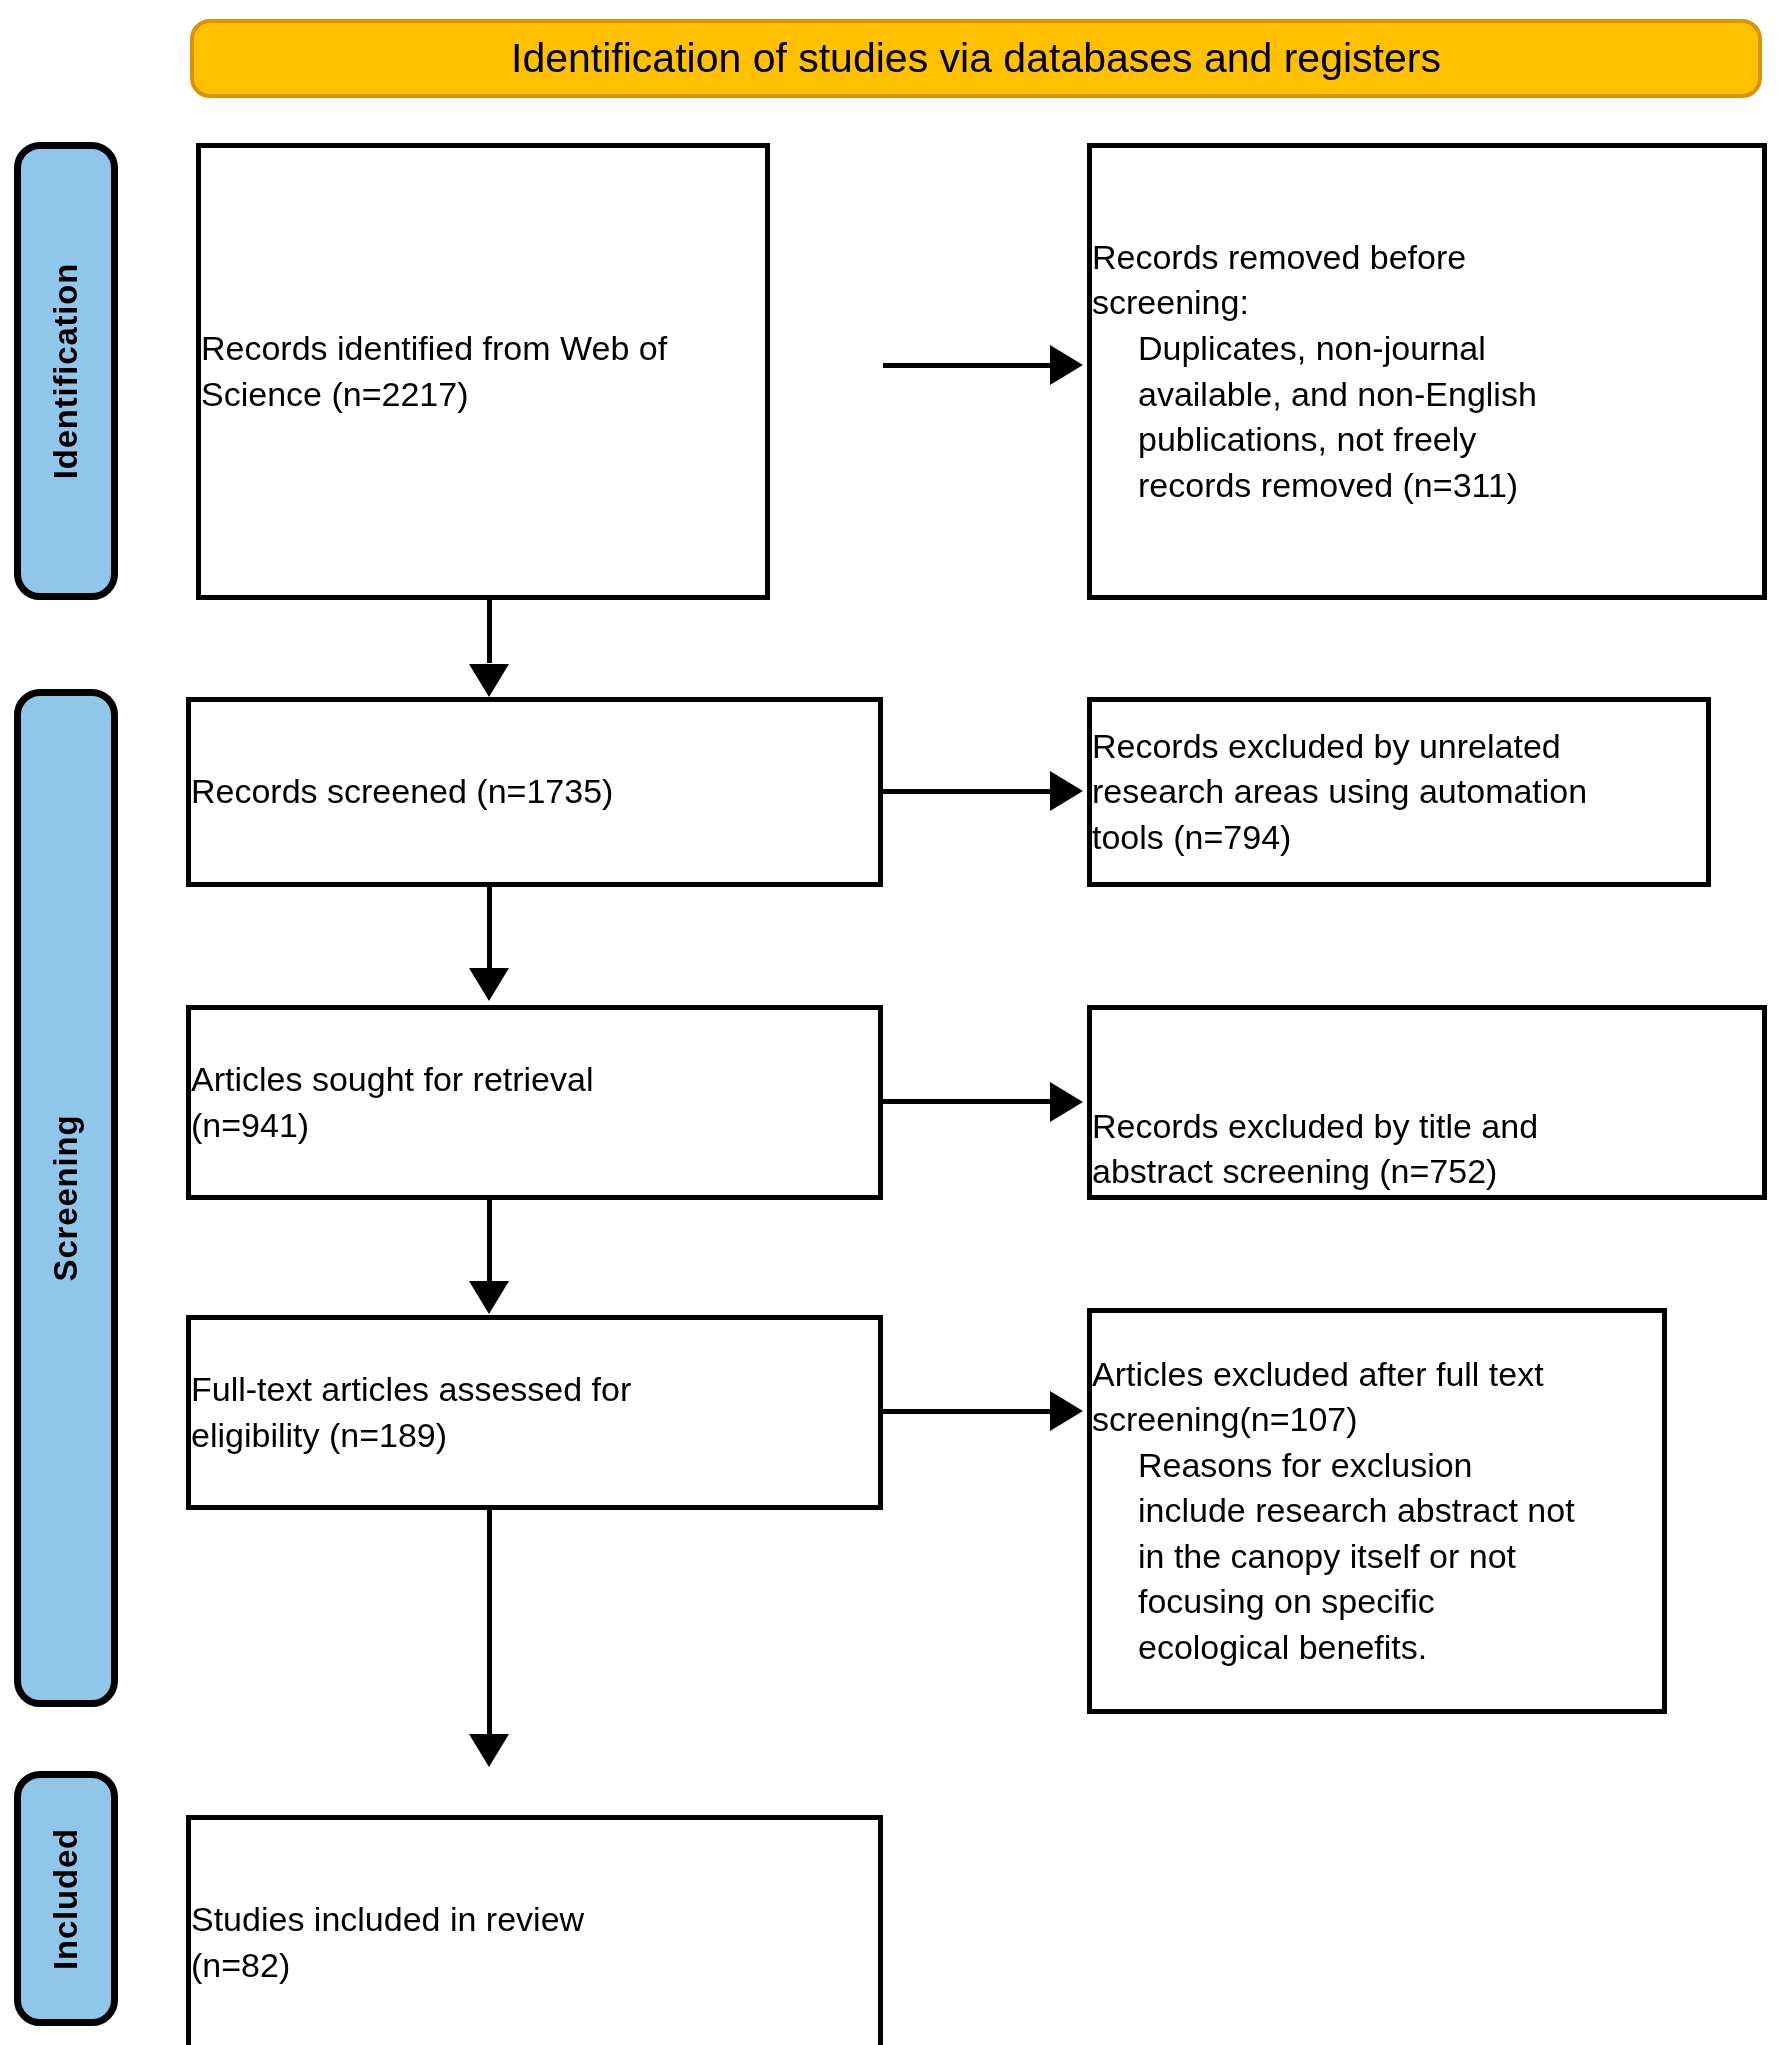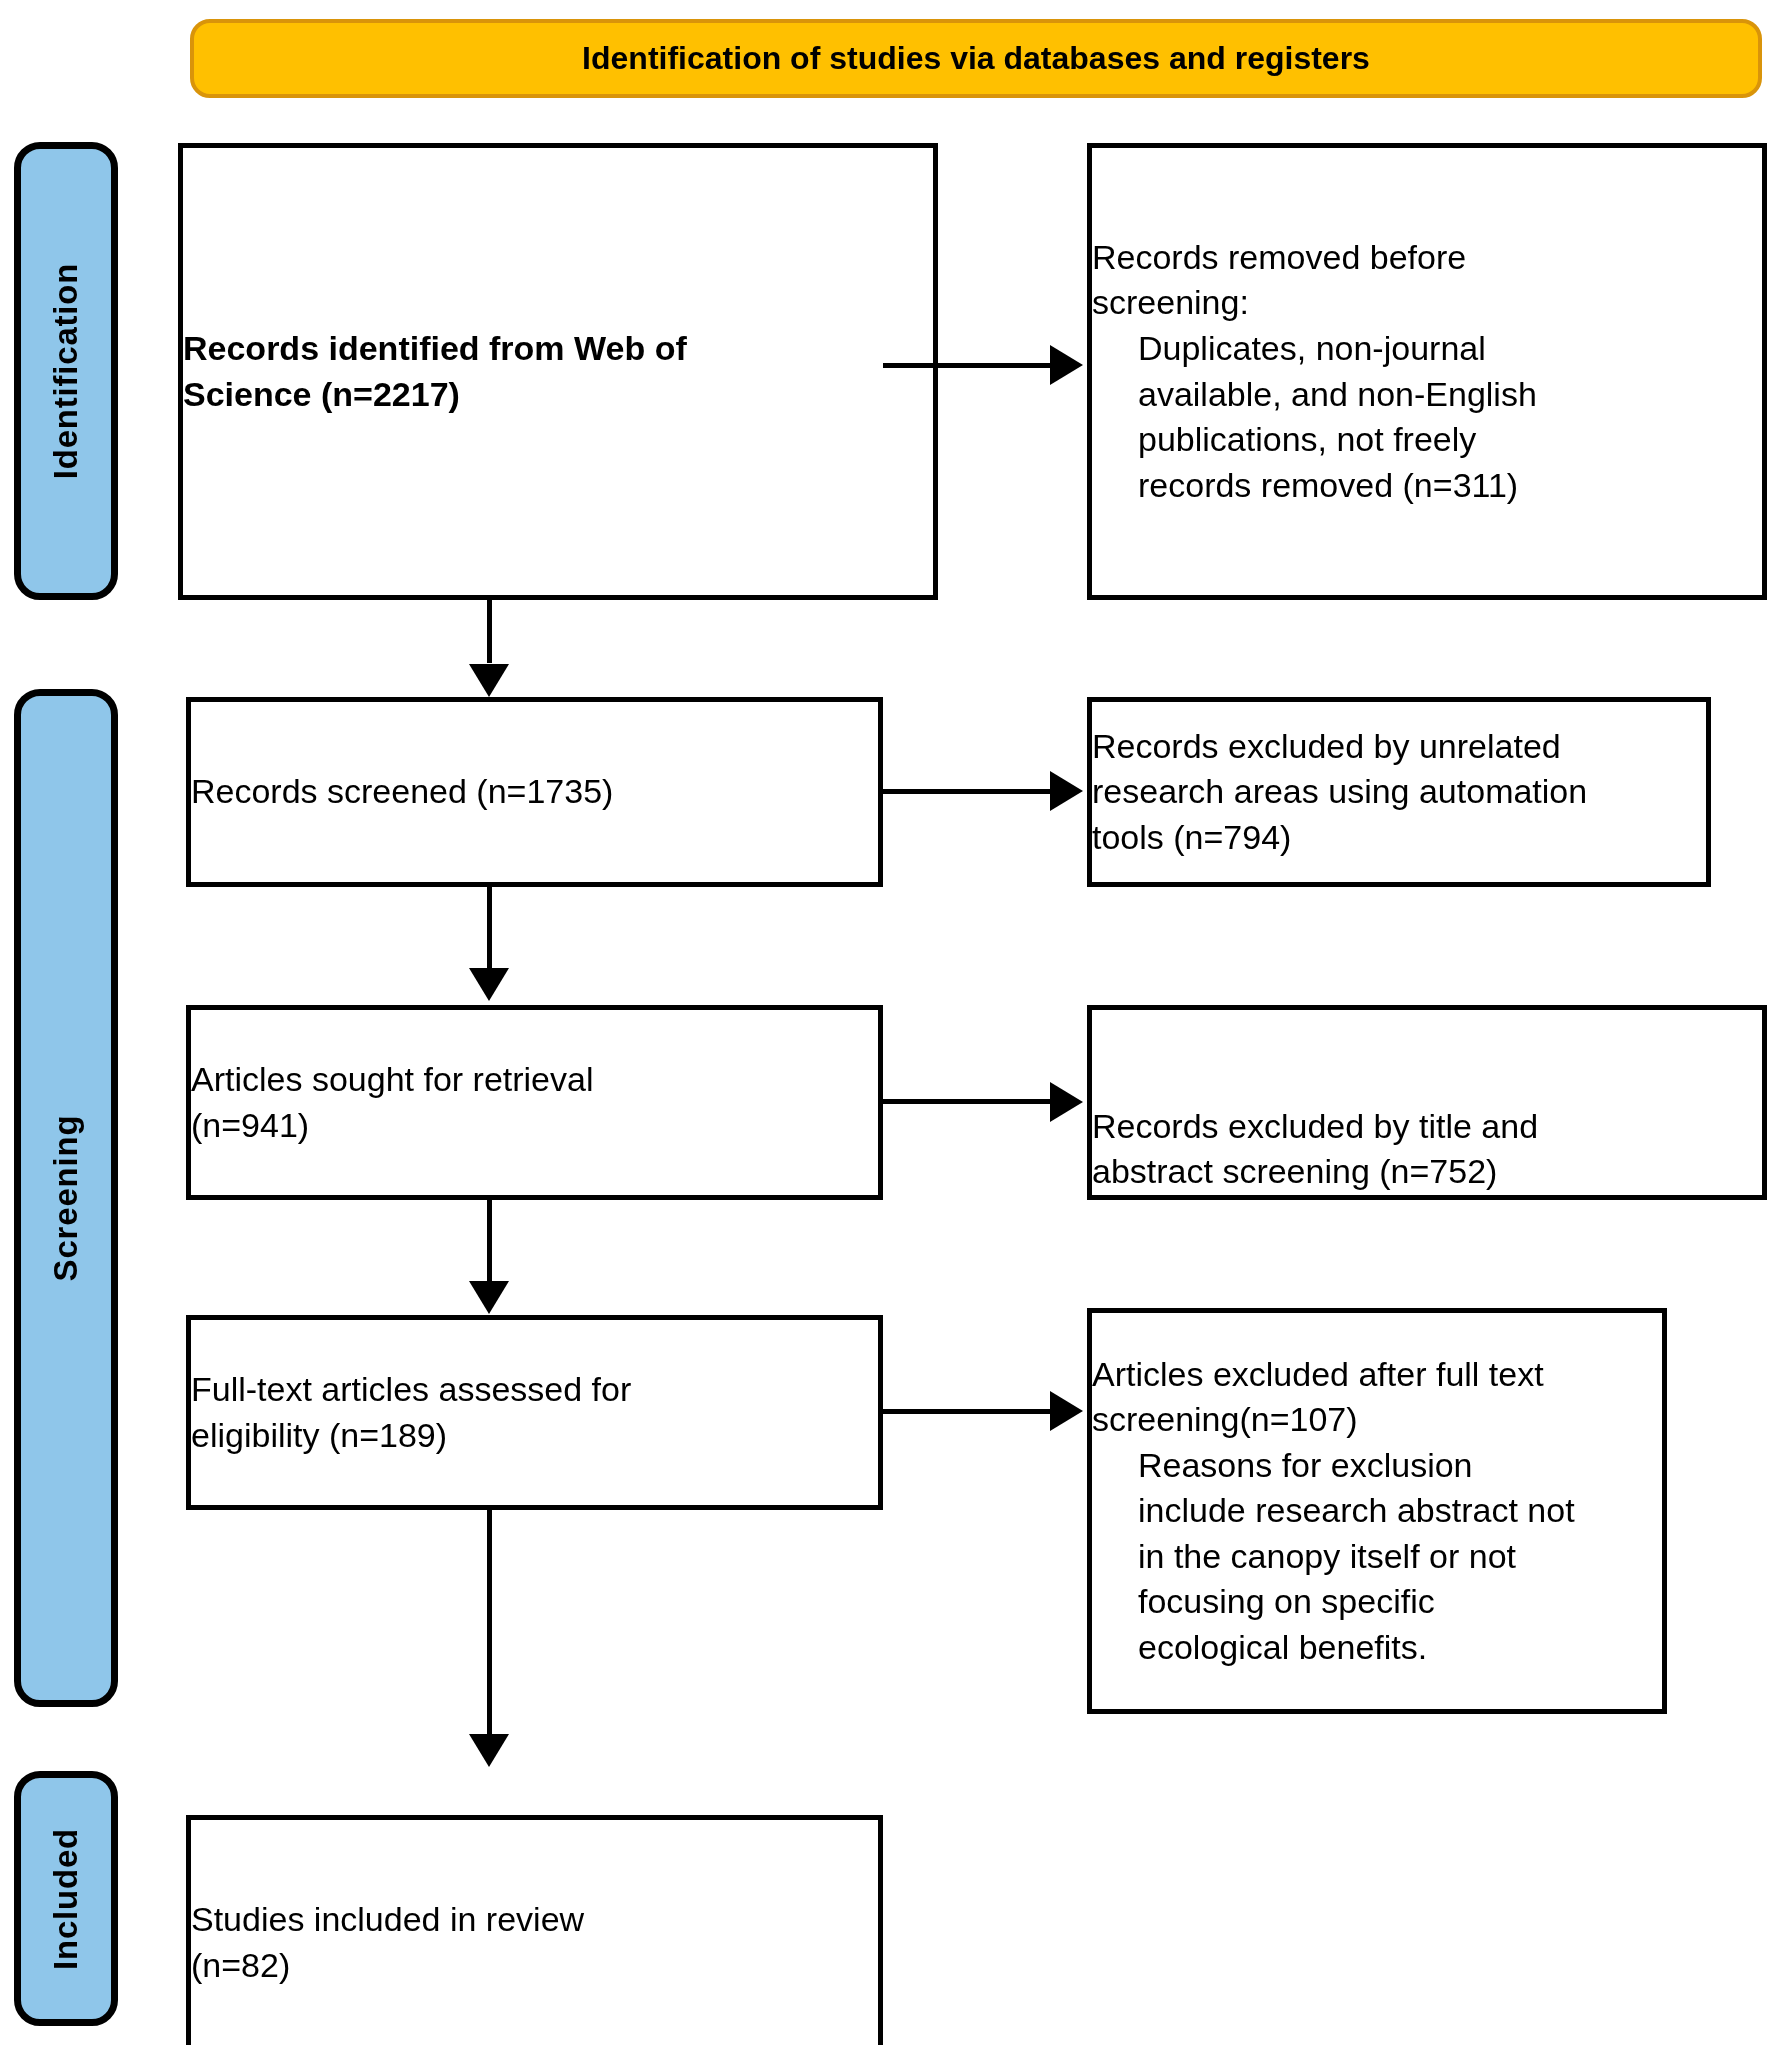--- a/index.html
+++ b/index.html
@@ -27,22 +27,22 @@
     height: 79px;
     background: #ffc000;
     border: 4.6px solid #d9940a;
     border-radius: 20px;
     box-sizing: border-box;
     display: flex;
     align-items: center;
     justify-content: center;
   }
   .header-banner .htitle {
-    font-size: 32px;
-    font-weight: bold;
+    font-size: 41px;
+    font-weight: normal;
     color: #000000;
     letter-spacing: 0px;
     text-align: center;
     line-height: 1.1;
   }
 
   
   .stage-bar {
     position: absolute;
     background: #8fc6ea;
@@ -125,21 +125,21 @@
   </div>
 
   <div class="stage-bar" style="left:14px; top:689px; width:104px; height:1018px;">
     <span class="stage-label">Screening</span>
   </div>
 
   <div class="stage-bar" style="left:14px; top:1771px; width:104px; height:255px;">
     <span class="stage-label">Included</span>
   </div>
 
-  <div class="flow-box" style="left:178px; top:143px; width:760px; height:457px;font-weight:bold;">
+  <div class="flow-box" style="left:196px; top:143px; width:574px; height:457px;">
     <div class="box-text"><span>Records identified from Web of</span><br><span>Science (n=2217)</span></div>
   </div>
 
   <div class="h-line" style="left:883px; top:363px; width:167px;"></div>
   <div class="arrow-right" style="left:1050px; top:345px;"></div>
 
   <div class="flow-box" style="left:1087px; top:143px; width:680px; height:457px;">
     <div class="box-text"><span>Records removed before</span><br><span>screening:</span><span class="indent">Duplicates, non-journal</span><span class="indent">available, and non-English</span><span class="indent">publications, not freely</span><span class="indent">records removed (n=311)</span></div>
   </div>
 

